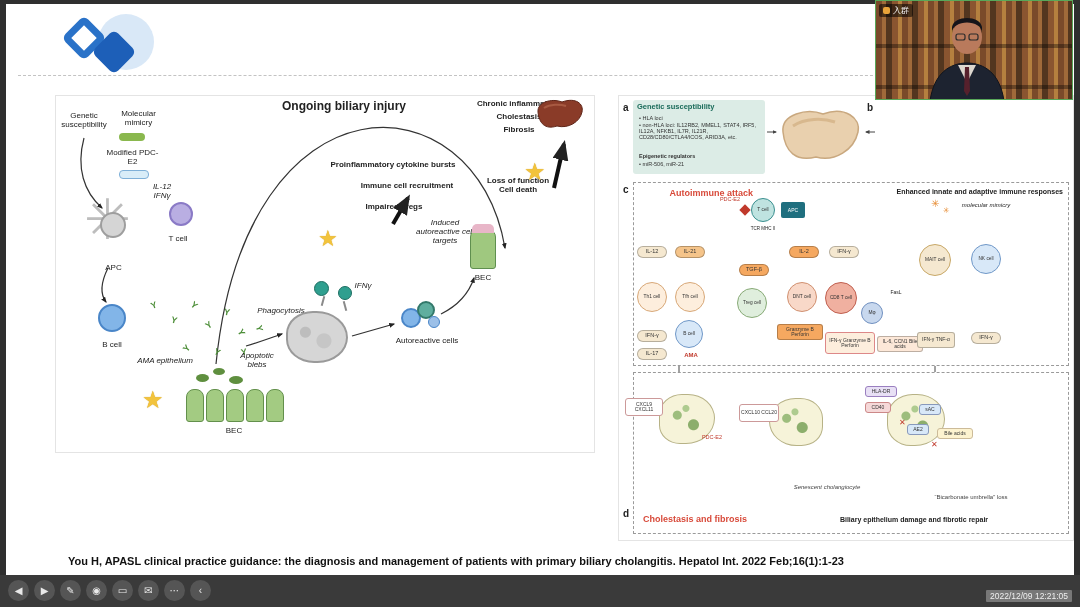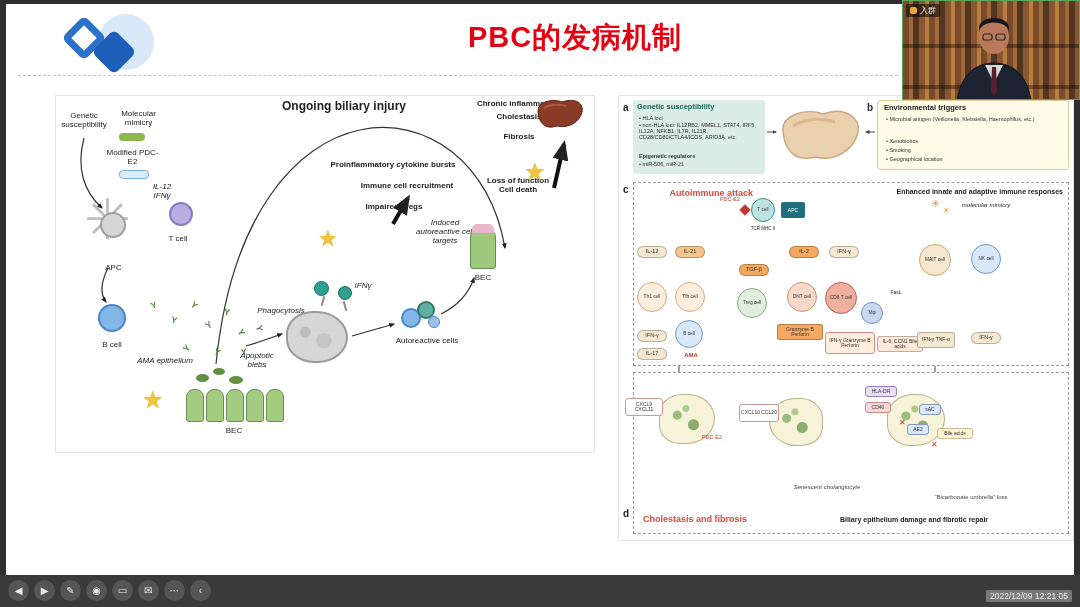--- a/index.html
+++ b/index.html
@@ -36,21 +36,21 @@
   .plet{position:absolute;font-size:10px;font-weight:bold;color:#222}
   .tiny{font-size:5.5px;line-height:1.12;text-align:left;color:#333}
   .pill{position:absolute;display:flex;align-items:center;justify-content:center;text-align:center;font-size:5.5px;line-height:1.05;border-radius:7px;border:1px solid rgba(0,0,0,.25);color:#333;padding:1px}
   .obox{position:absolute;display:flex;align-items:center;justify-content:center;text-align:center;font-size:5px;line-height:1.1;border-radius:3px;border:1px solid rgba(0,0,0,.25);color:#333;padding:1px}
   .ccell{position:absolute;border-radius:50%;display:flex;align-items:center;justify-content:center;text-align:center;font-size:4.8px;line-height:1.05;color:#333;border:1.5px solid}
   .dashbox{position:absolute;border:1px dashed #9a9a9a;background:#fff}
   .dblob{position:absolute;background:#f6f3d9;border:1.5px solid #b7b286;
     background-image:radial-gradient(circle at 32% 42%,#9dbd7d 4px,transparent 5px),radial-gradient(circle at 62% 62%,#8cae6c 5px,transparent 6px),radial-gradient(circle at 48% 28%,#aecb8f 3px,transparent 4px)}
   .xmark{position:absolute;color:#c0392b;font-size:8px;font-weight:bold}
   
-  .webcam{position:absolute;right:0;top:0;width:178px;height:100px;background:#4c1d95;border:1px solid #58a85a;overflow:hidden}
+  .webcam{position:absolute;right:7px;top:0;width:198px;height:100px;background:#4c1d95;border:1px solid #58a85a;overflow:hidden}
   .books{position:absolute;inset:0;
     background:linear-gradient(0deg,transparent 0 10%,rgba(0,0,0,.35) 10% 14%,transparent 14% 52%,rgba(0,0,0,.35) 52% 56%,transparent 56%),
     repeating-linear-gradient(90deg,#7a4a2a 0 6px,#a06a3a 6px 10px,#53361f 10px 16px,#8a5530 16px 22px,#b5803f 22px 26px)}
   .speaker-badge{position:absolute;left:3px;top:3px;background:rgba(0,0,0,.55);color:#fff;font-size:8px;padding:1px 4px;border-radius:2px;display:flex;align-items:center;gap:3px}
   .speaker-badge .ic{width:7px;height:7px;background:#e8a33a;border-radius:2px;display:inline-block}
   
   .bottombar{position:absolute;left:0;right:0;bottom:0;height:32px;background:#3a3a3a}
   .tbtn{position:absolute;top:5px;width:21px;height:21px;border-radius:50%;background:#555;color:#e9e9e9;font-size:10px;display:flex;align-items:center;justify-content:center;cursor:pointer}
   .timestamp{position:absolute;right:8px;bottom:5px;background:#787878;color:#efefef;font-size:8.5px;padding:1px 4px;border-radius:1px}
   .cite{position:absolute;font-size:11px;color:#111;font-weight:600}
@@ -59,21 +59,20 @@
 <body>
 
 <div class="slide">
 
   <div class="logo">
     <div class="halo"></div>
     <div class="d1"></div>
     <div class="d2"></div>
   </div>
 
-  <div class="page-title">PBC的发病机制</div>
   <div class="hr-dash"></div>
 
   <div class="fig" style="left:49px;top:91px;width:540px;height:358px">
 
     <svg class="ov" width="540" height="358">
       <defs>
         <marker id="ah" markerWidth="7" markerHeight="7" refX="4" refY="2" orient="auto">
             <path d="M0,0L5,2L0,4Z" fill="#222"></path>
           </marker>
       </defs>
@@ -158,21 +157,21 @@
 
     <div class="bec" style="left:414px;top:133px;width:26px;height:40px;background:#9fc87f;border-color:#5f8f4f"></div>
     <div style="position:absolute;left:416px;top:128px;width:22px;height:9px;background:#e8b6c8;border-radius:5px 5px 0 0"></div>
     <div class="lbl" style="left:412px;top:177px;width:30px">BEC</div>
 
     <div class="lbl b" style="left:424px;top:80px;width:76px">Loss of function Cell death</div>
     <span class="star" style="left:468px;top:64px;font-size:24px"></span>
 
     <div class="lbl b" style="left:420px;top:3px;width:84px">Chronic inflammation</div>
     <div class="lbl b" style="left:432px;top:16px;width:62px">Cholestasis</div>
-    <div class="lbl b" style="left:438px;top:36px;width:50px">Fibrosis</div>
+    <div class="lbl b" style="left:438px;top:29px;width:50px">Fibrosis</div>
 
     <svg style="position:absolute;left:478px;top:0px" width="52" height="36" viewBox="0 0 52 36">
       <path d="M4,16 C3,6 18,2 28,6 C42,1 50,8 48,16 C46,26 34,33 23,30 C11,34 5,27 4,16 Z" fill="#8a3b28" stroke="#5f2518" stroke-width="1"></path>
       <path d="M10,12 C16,8 26,8 32,10" fill="none" stroke="#a85a42" stroke-width="2"></path>
     </svg>
   </div>
 
   <div class="fig" style="left:612px;top:91px;width:456px;height:446px">
 
     <svg class="ov" width="456" height="446">
@@ -229,27 +228,20 @@
       <div class="lbl tiny b" style="left:6px;top:53px;width:122px">Epigenetic regulators</div>
       <div class="lbl tiny" style="left:6px;top:61px;width:122px">• miR-506, miR-21</div>
     </div>
 
     <svg style="position:absolute;left:158px;top:8px" width="88" height="62" viewBox="0 0 88 62">
       <path d="M6,28 C4,10 30,4 46,10 C68,2 84,14 81,28 C77,46 58,58 39,53 C19,58 8,48 6,28 Z" fill="#e9d0ae" stroke="#c9a87f" stroke-width="1.5"></path>
       <path d="M16,22 C28,14 46,14 58,18" fill="none" stroke="#d8b88e" stroke-width="3"></path>
     </svg>
 
     <div class="plet" style="left:248px;top:6px">b</div>
-    <div class="panelbox" style="left:258px;top:4px;width:192px;height:70px;background:#fffbe6;border:1px solid #d8cf9f">
-      <div class="lbl b" style="left:6px;top:3px;width:180px;font-size:7.5px;color:#222;text-align:left">Environmental triggers</div>
-      <div class="lbl tiny" style="left:8px;top:15px;width:176px">• Microbial antigen (Veillonella, Klebsiella, Haemophilus, etc.)</div>
-      <div class="lbl tiny" style="left:8px;top:37px;width:176px">• Xenobiotics</div>
-      <div class="lbl tiny" style="left:8px;top:46px;width:176px">• Smoking</div>
-      <div class="lbl tiny" style="left:8px;top:55px;width:176px">• Geographical location</div>
-    </div>
 
     <div class="plet" style="left:4px;top:88px">c</div>
     <div class="dashbox" style="left:14px;top:86px;width:436px;height:184px"></div>
     <div class="lbl b" style="left:24px;top:92px;width:110px;font-size:9px;color:#d84a3a;text-align:right">Autoimmune attack</div>
     <div class="lbl b" style="left:240px;top:92px;width:204px;font-size:7px;text-align:right">Enhanced innate and adaptive immune responses</div>
 
     <div class="lbl" style="left:94px;top:100px;width:34px;font-size:5.5px;color:#c0392b">PDC-E2</div>
     <div style="position:absolute;left:122px;top:110px;width:8px;height:8px;background:#c0392b;transform:rotate(45deg)"></div>
     <div class="ccell" style="left:132px;top:102px;width:24px;height:24px;background:#bfe3e0;border-color:#3a8f8f">T cell</div>
     <div style="position:absolute;left:162px;top:106px;width:24px;height:16px;background:#1f6f7f;color:#fff;font-size:5px;display:flex;align-items:center;justify-content:center;border-radius:2px">APC</div>
@@ -303,20 +295,21 @@
     <span class="xmark" style="left:280px;top:322px">✕</span>
     <span class="xmark" style="left:312px;top:344px">✕</span>
 
     <div class="lbl i" style="left:168px;top:388px;width:80px;font-size:6px;color:#444">Senescent cholangiocyte</div>
     <div class="lbl" style="left:306px;top:398px;width:92px;font-size:6px;color:#444">“Bicarbonate umbrella” loss</div>
 
     <div class="lbl b" style="left:24px;top:418px;width:130px;font-size:9px;color:#d84a3a;text-align:left">Cholestasis and fibrosis</div>
     <div class="lbl b" style="left:160px;top:420px;width:270px;font-size:7px;text-align:center">Biliary epithelium damage and fibrotic repair</div>
   </div>
 
+  <div class="cite" style="left:62px;top:551px">You H, APASL clinical practice guidance: the diagnosis and management of patients with primary biliary cholangitis. Hepatol Int. 2022 Feb;16(1):1-23</div>
 </div>
 
 <div class="webcam">
   <div class="books"></div>
   <svg style="position:absolute;left:46px;top:0" width="90" height="100" viewBox="0 0 90 100">
     <path d="M8,100 C12,72 28,62 45,62 C62,62 78,72 82,100 Z" fill="#1d2330" stroke="#10141d" stroke-width="1"></path>
     <path d="M36,64 L45,82 L54,64 Z" fill="#ddd8cf"></path>
     <path d="M43,66 L47,66 L48,90 L45,95 L42,90 Z" fill="#56202c"></path>
     <ellipse cx="45" cy="36" rx="15" ry="17" fill="#b97a5c"></ellipse>
     <path d="M30,32 C30,18 60,18 60,32 L60,26 C58,14 32,14 30,26 Z" fill="#16151a"></path>

